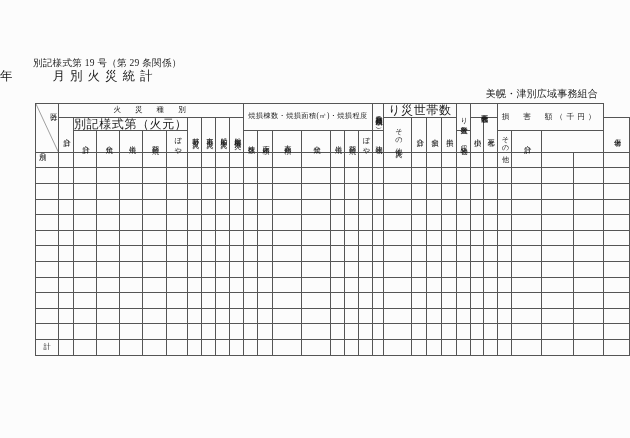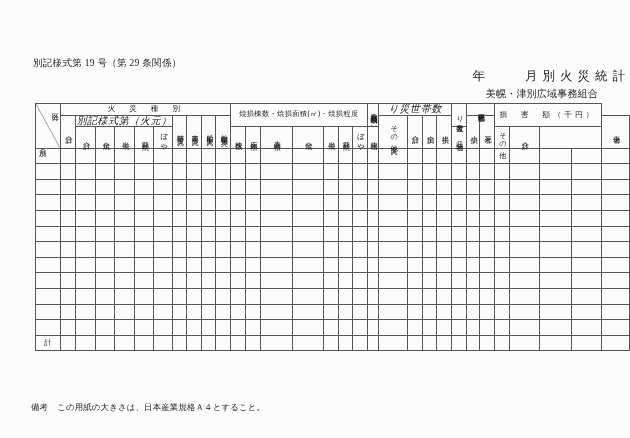--- a/index.html
+++ b/index.html
@@ -14,21 +14,21 @@
   }
   .page{position:absolute;inset:0;margin-top:35px;}
 
   
   .formno{
     position:absolute;left:33px;top:22px;
     font-size:9.5px;letter-spacing:.3px;white-space:nowrap;
   }
   .doctitle{
     position:absolute;left:0;top:33px;width:630px;
-    text-align:right;font-size:12.5px;letter-spacing:5px;
+    text-align:left;font-size:12.5px;letter-spacing:5px;
     white-space:nowrap;
   }
   .org{
     position:absolute;right:32px;top:52px;
     font-size:10px;letter-spacing:.2px;white-space:nowrap;
   }
 
   
   .tablewrap{position:absolute;left:28px;top:68px;padding-left:7px;}
   table.stat{
@@ -52,21 +52,21 @@
     white-space:nowrap;
     letter-spacing:1.4px;
     margin:0 auto;
     display:block;
     line-height:1;
   }
   .vt.tight{letter-spacing:.4px;}
   .grp{
     font-size:7.6px;letter-spacing:3.2px;white-space:nowrap;
   }
-  .grp2{font-size:10px;letter-spacing:.6px;white-space:nowrap;font-style:italic;}
+  .grp2{font-size:12px;letter-spacing:.6px;white-space:nowrap;}
   .grpwrap{
     font-size:7.2px;letter-spacing:.4px;
     text-align:left;padding:2px 4px;line-height:1.35;
   }
 
   
   .stub{position:relative;padding:0;}
   .stub .diag{
     position:absolute;inset:0;width:100%;height:100%;
     display:block;
@@ -700,17 +700,14 @@
             <td class="datacell"></td>
             <td class="datacell"></td>
             <td class="datacell"></td>
             <td class="datacell"></td>
             <td class="datacell"></td>
           </tr>
         </tbody>
     </table>
   </div>
 
-  <div class="remark">
-    <span class="lbl">備考</span><span>この用紙の大きさは、日本産業規格Ａ４とすること。</span>
-  </div>
 
 </div>
 
 </body></html>

